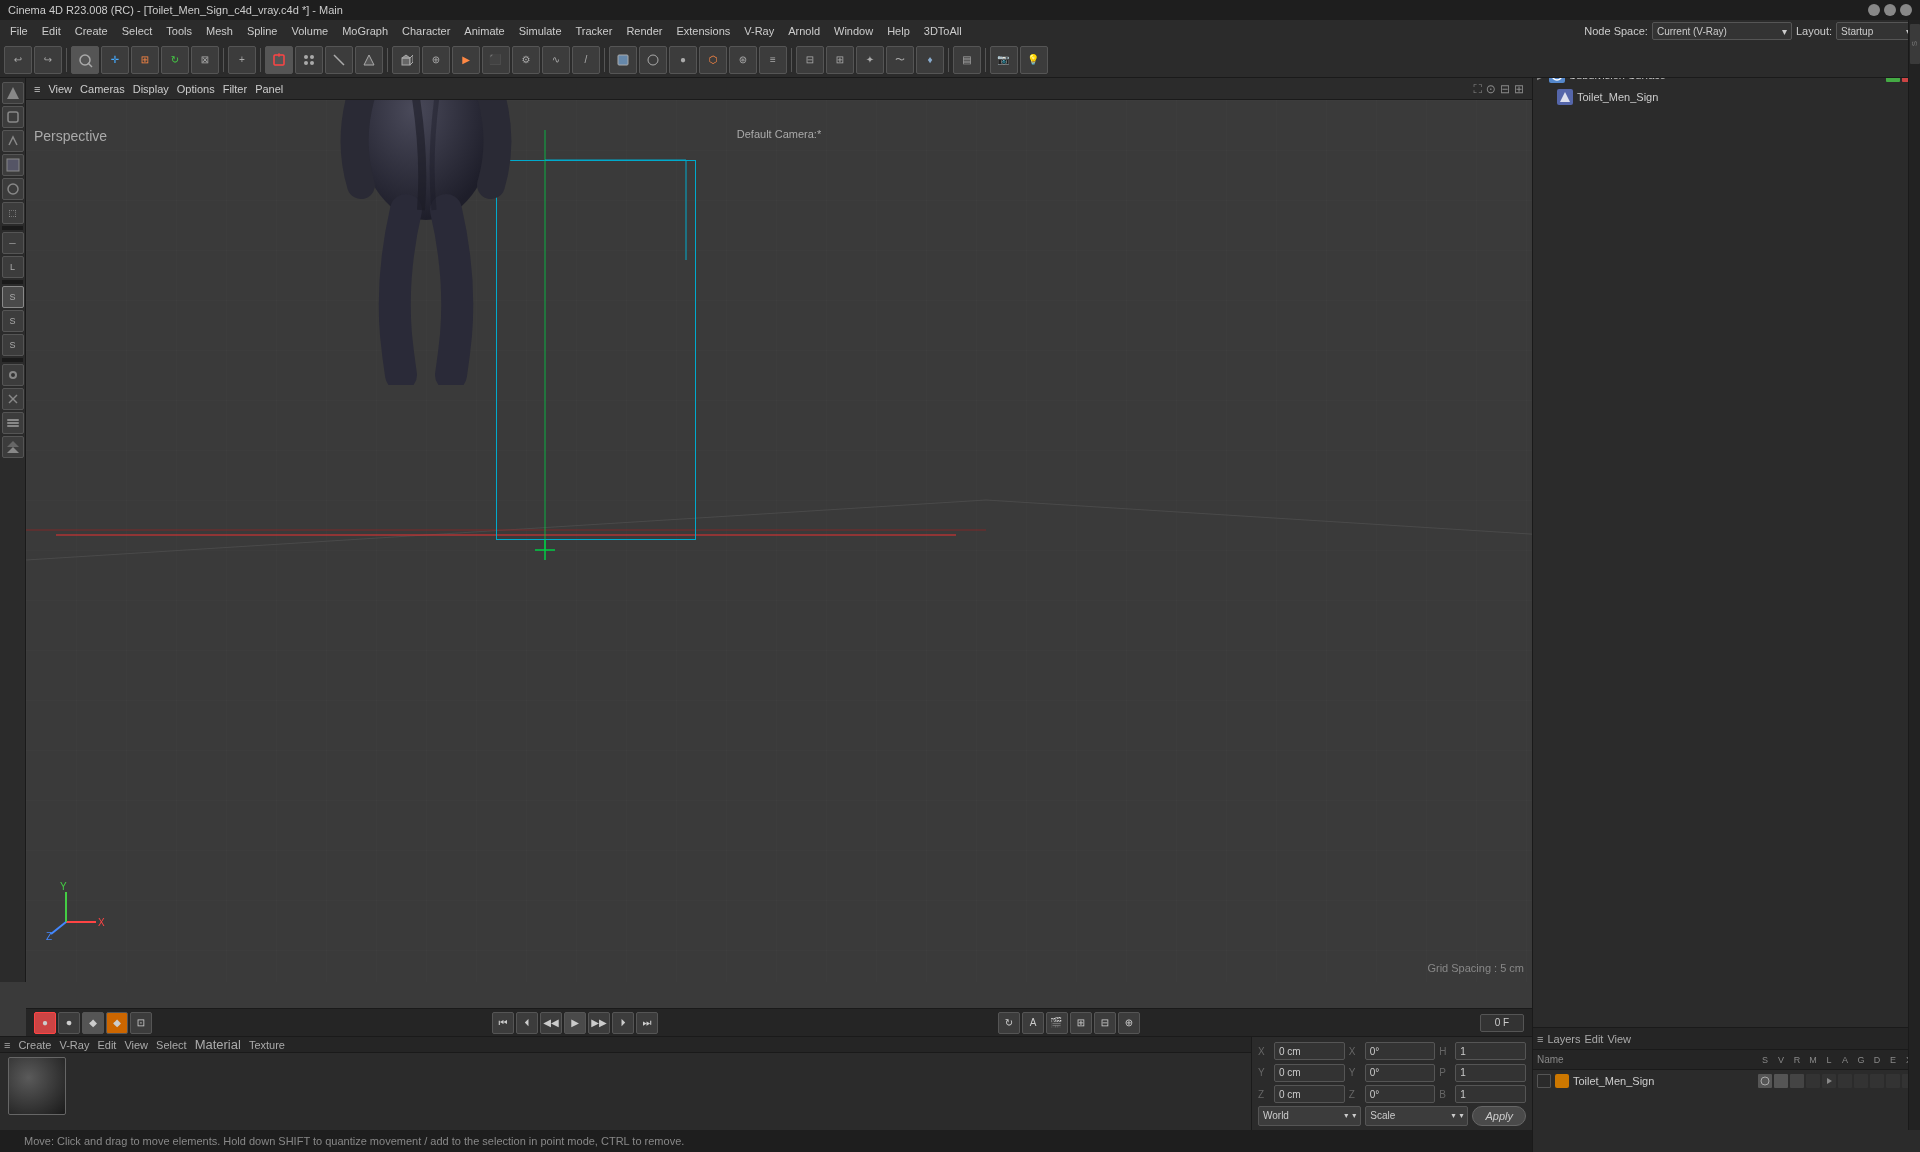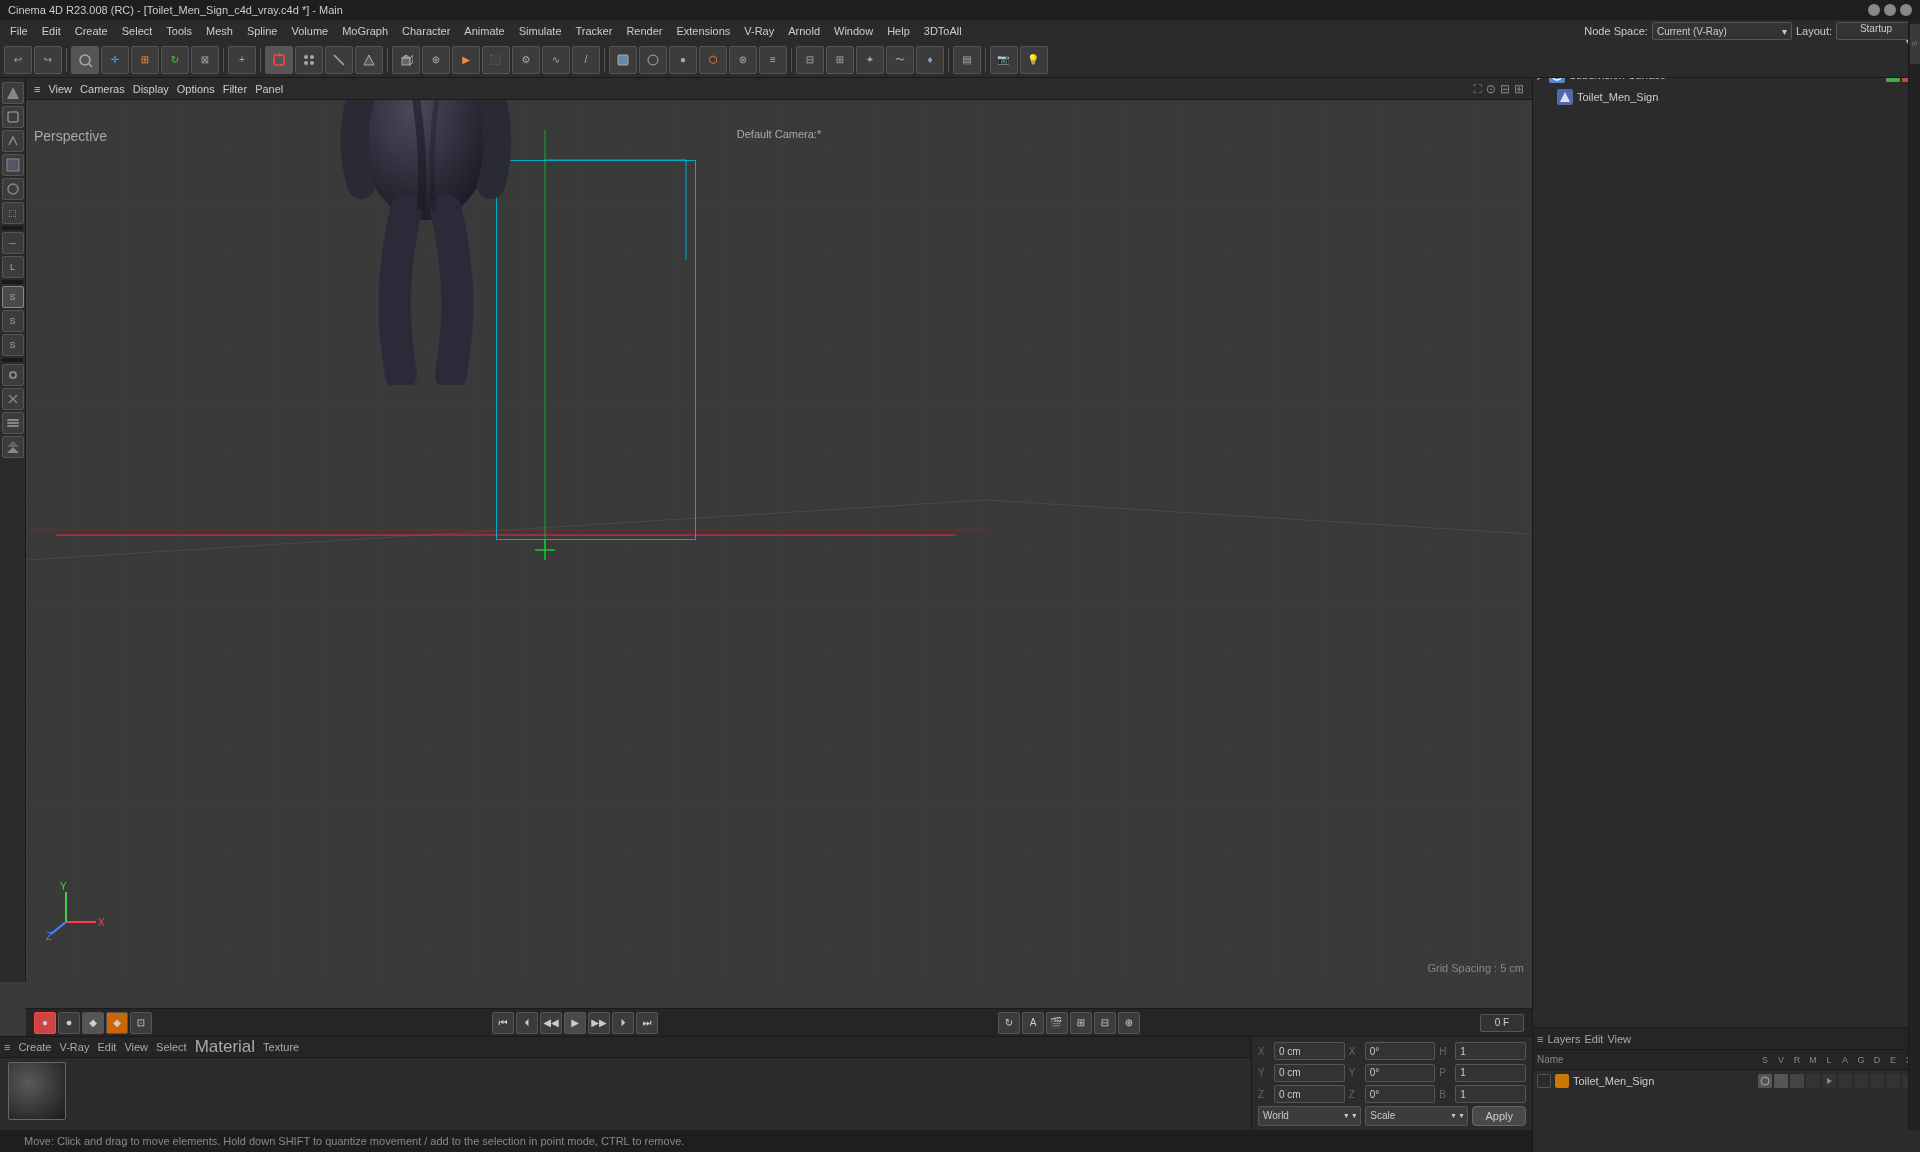--- a/index.html
+++ b/index.html
@@ -479,21 +479,21 @@
   <span>3DToAll</span>
 </div>
 
 <div id="menu-bar-right">
   <span>Node Space:</span>
   <div class="nodespace-dropdown">
     <span>Current (V-Ray)</span>
     <span style="margin-left:auto;">▾</span>
   </div>
   <span>Layout:</span>
-  <div class="nodespace-dropdown" style="min-width:80px;flex-direction:column;">
+  <div class="nodespace-dropdown" style="min-width:80px;">
     <span>Startup</span>
     <span style="margin-left:auto;">▾</span>
   </div>
 </div>
 
 <div id="toolbar">
 
   <div class="toolbar-btn" title="Undo">↩</div>
   <div class="toolbar-btn" title="Redo">↪</div>
   <div class="toolbar-sep"></div>
@@ -964,21 +964,21 @@
 <div id="bottom-bar" style="position:absolute;bottom:22px;left:0;right:388px;height:94px;background:#2b2b2b;border-top:1px solid #1a1a1a;display:flex;">
 
   <div style="display:flex;flex-direction:column;flex:1;">
     <div style="height:22px;background:#252525;display:flex;align-items:center;padding:0 4px;gap:8px;border-bottom:1px solid #1a1a1a;">
       <span style="font-size:11px;color:#aaa;">≡</span>
       <span style="font-size:11px;color:#aaa;">Create</span>
       <span style="font-size:11px;color:#aaa;">V-Ray</span>
       <span style="font-size:11px;color:#aaa;">Edit</span>
       <span style="font-size:11px;color:#aaa;">View</span>
       <span style="font-size:11px;color:#aaa;">Select</span>
-      <span style="font-size:17px;color:#aaa;">Material</span>
+      <span style="font-size:13px;color:#aaa;">Material</span>
       <span style="font-size:11px;color:#aaa;">Texture</span>
     </div>
     <div style="flex:1;display:flex;align-items:center;padding:4px 8px;gap:8px;">
 
       <div style="display:flex;flex-direction:column;align-items:center;cursor:pointer;">
         <div style="width:58px;height:58px;background:radial-gradient(circle at 35% 35%, #5a5a5a, #1a1a1a);border:1px solid #666;border-radius:2px;"></div>
         <div style="font-size:9px;color:#aaa;margin-top:20px;">Bathroom</div>
       </div>
     </div>
   </div>
@@ -1010,21 +1010,21 @@
       <div style="flex:1;height:18px;background:#333;border:1px solid #555;border-radius:2px;display:flex;align-items:center;padding:0 4px;font-size:10px;color:#ccc;">0 cm</div>
       <span style="width:12px;font-size:10px;color:#666;">Z</span>
       <div style="flex:1;height:18px;background:#333;border:1px solid #555;border-radius:2px;display:flex;align-items:center;padding:0 4px;font-size:10px;color:#ccc;">0°</div>
       <span style="width:12px;font-size:10px;color:#666;">B</span>
       <div style="flex:1;height:18px;background:#333;border:1px solid #555;border-radius:2px;display:flex;align-items:center;padding:0 4px;font-size:10px;color:#ccc;">1</div>
     </div>
 
     <div style="display:flex;align-items:center;gap:4px;height:22px;">
       <div class="dropdown" style="flex:1;height:20px;background:#3c3c3c;border:1px solid #555;border-radius:2px;display:flex;align-items:center;padding:0 4px;font-size:10px;color:#ccc;cursor:pointer;">World <span style="margin-left:auto;font-size:8px;">▾</span></div>
       <div class="dropdown" style="flex:1;height:20px;background:#3c3c3c;border:1px solid #555;border-radius:2px;display:flex;padding:0 4px;font-size:10px;color:#ccc;cursor:pointer;">Scale <span style="margin-left:auto;font-size:8px;">▾</span></div>
-      <button class="apply-btn" style="height:20px;padding:0 12px;background:#4a4a4a;border:1px solid #666;border-radius:4px;color:#ccc;font-size:11px;cursor:pointer;">Apply</button>
+      <button class="apply-btn" style="height:20px;padding:0 12px;background:#4a4a4a;border:1px solid #666;border-radius:10px;color:#ccc;font-size:11px;cursor:pointer;font-style:italic;">Apply</button>
     </div>
   </div>
 </div>
 
 <div id="status-bar">
   <span>Move: Click and drag to move elements. Hold down SHIFT to quantize movement / add to the selection in point mode, CTRL to remove.</span>
 </div>
 
 <div id="right-side-tabs" style="position:absolute;right:0;top:20px;width:12px;bottom:22px;background:#222;border-left:1px solid #1a1a1a;z-index:200;display:flex;flex-direction:column;align-items:center;padding-top:4px;gap:1px;">
   <div style="width:10px;height:40px;background:#3a3a3a;border-radius:1px;display:flex;align-items:center;justify-content:center;cursor:pointer;">

